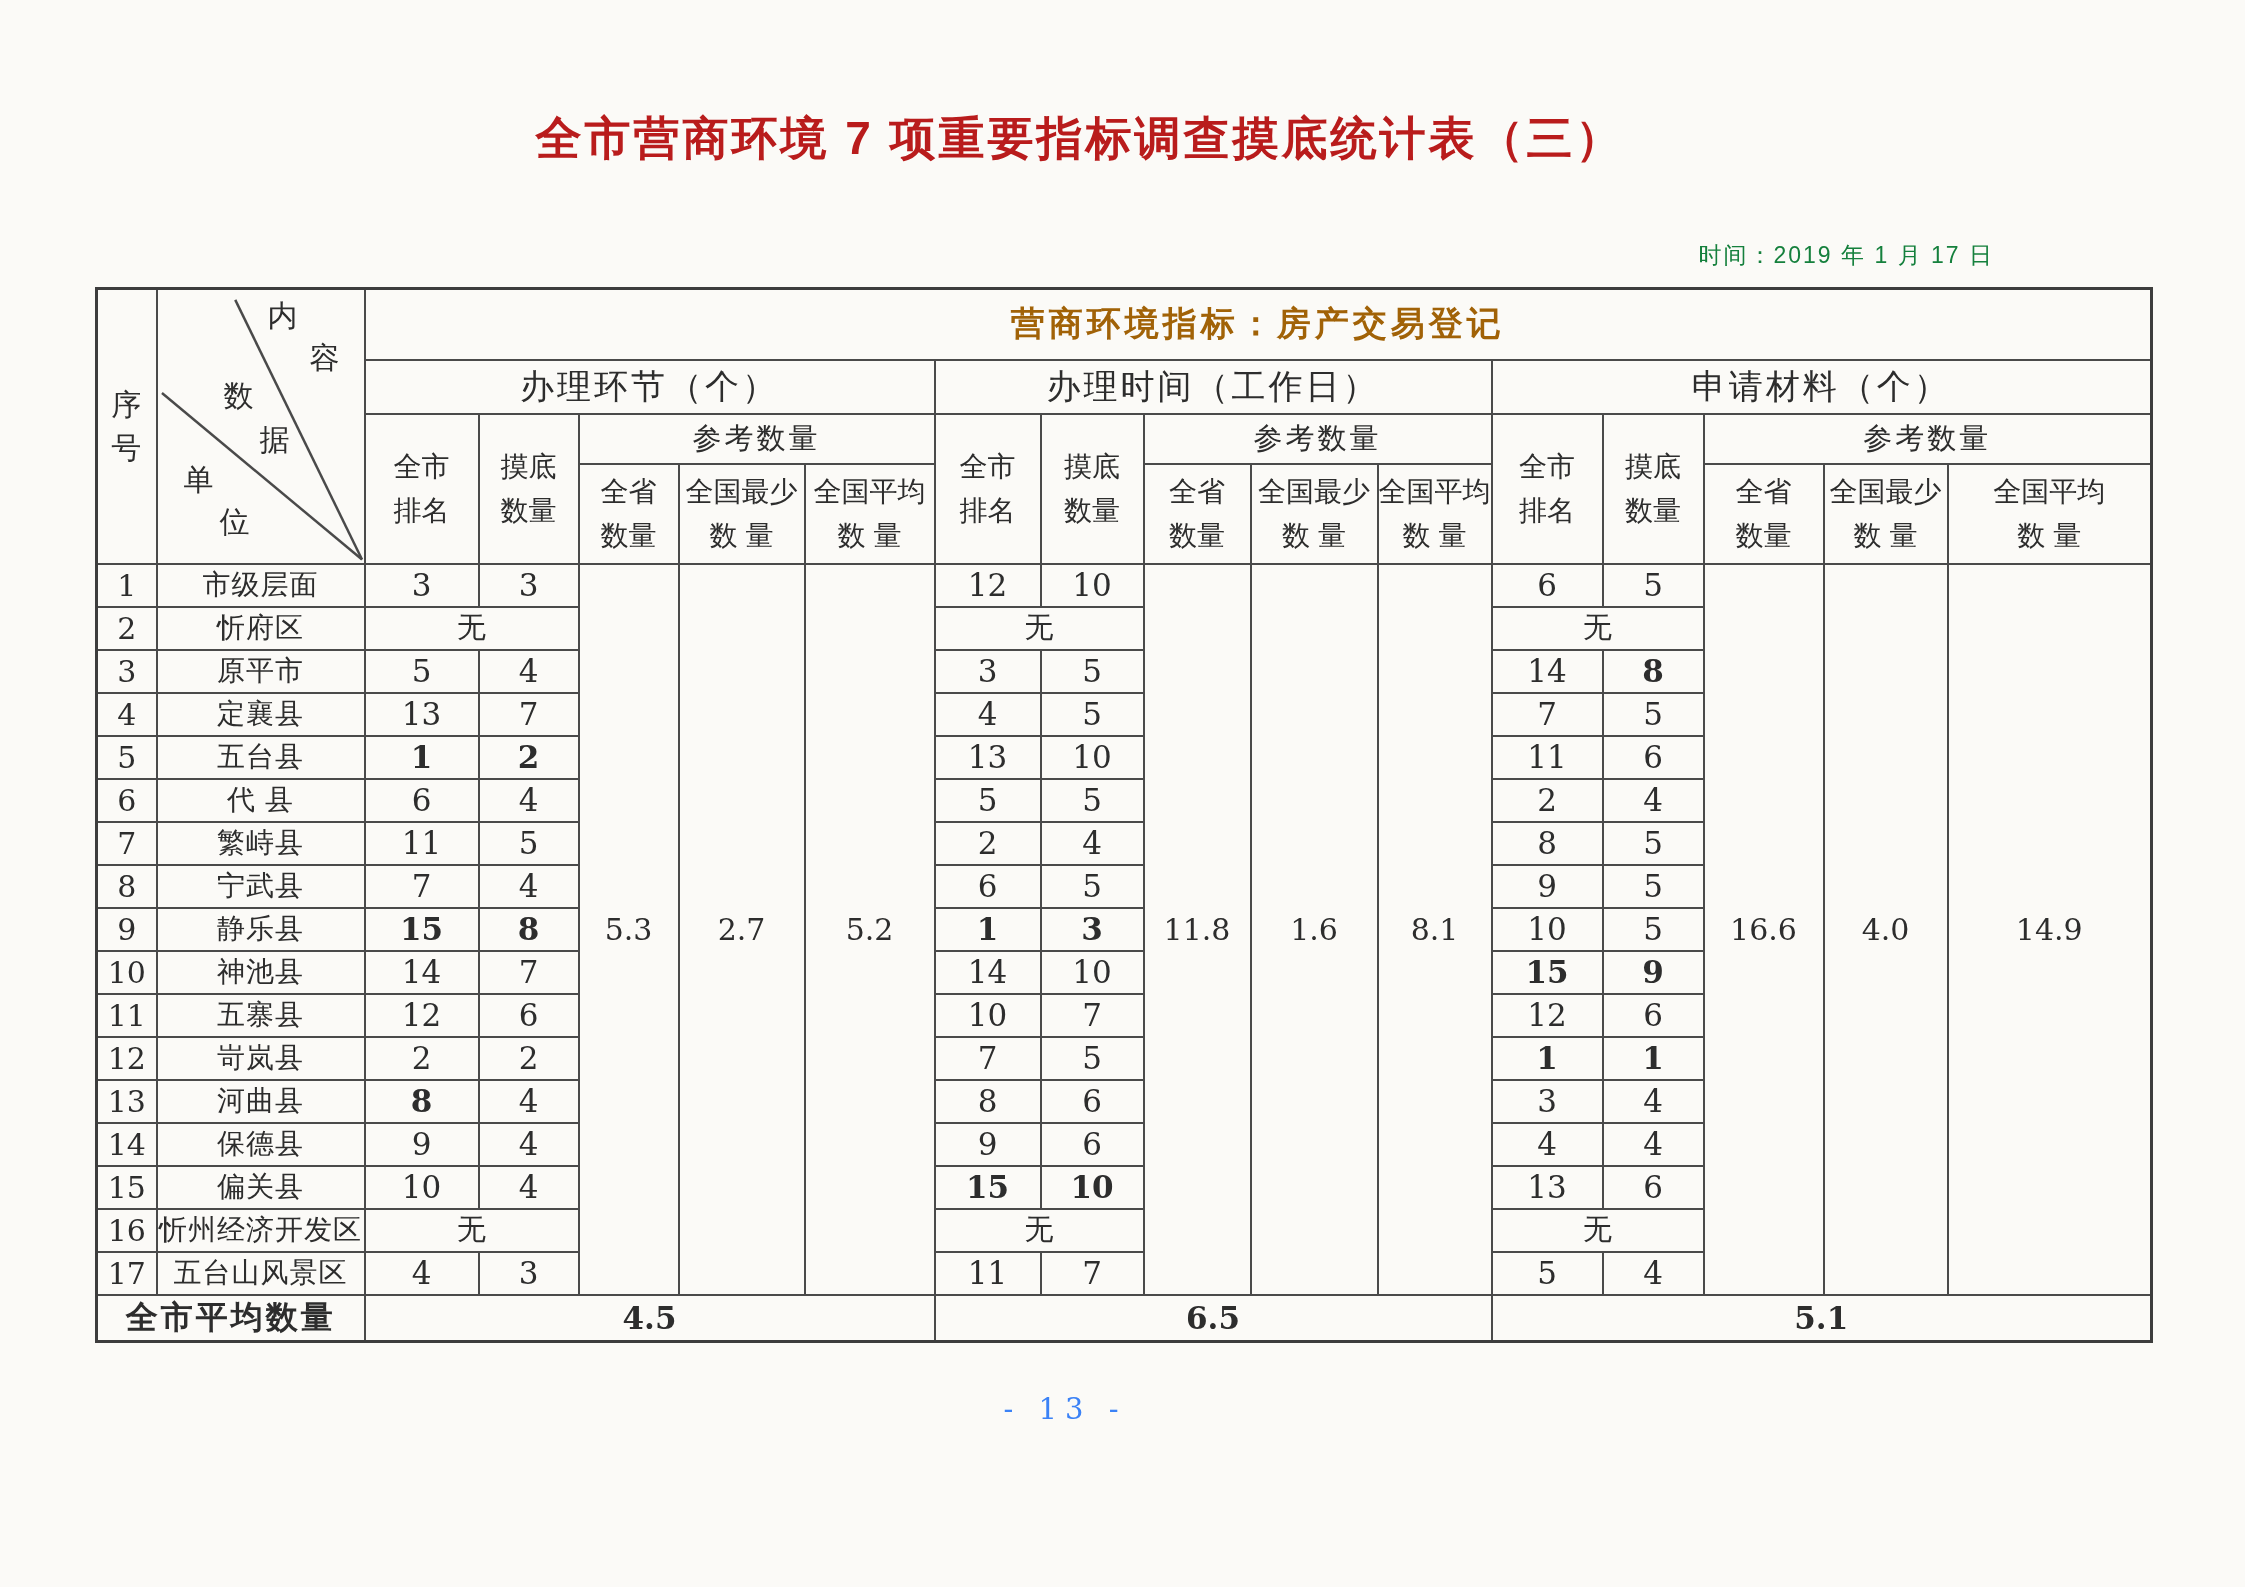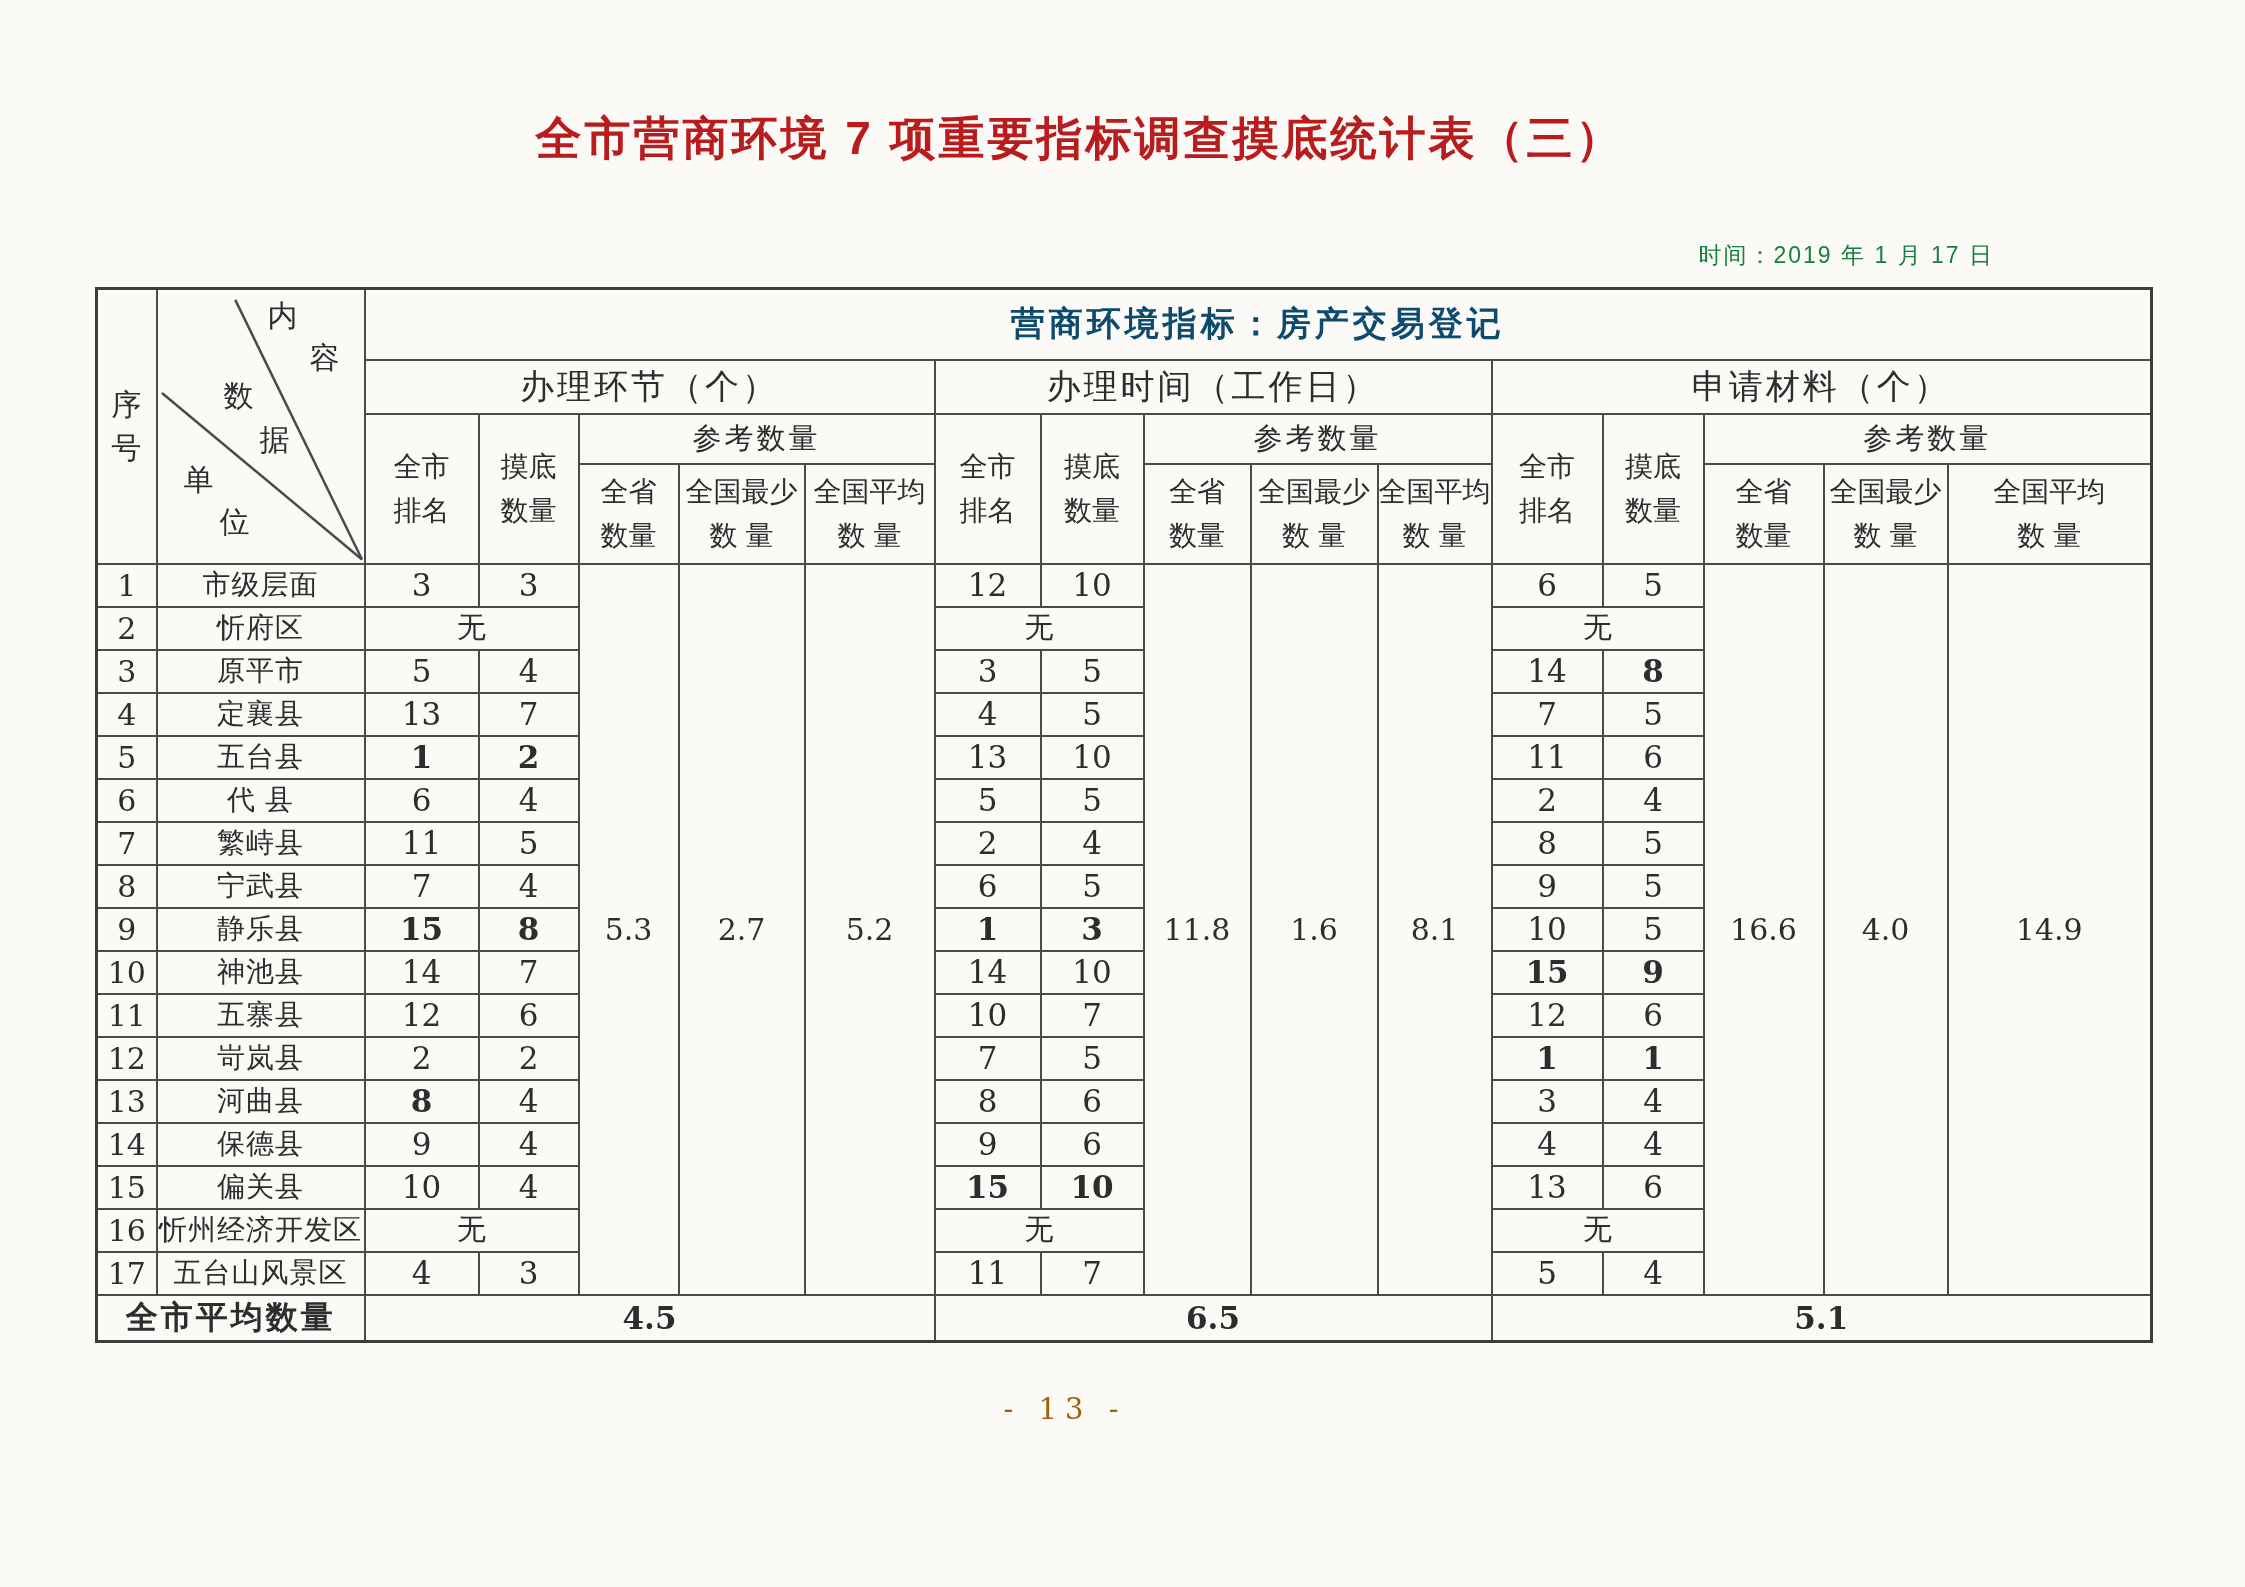--- a/index.html
+++ b/index.html
@@ -14,21 +14,21 @@
     text-align:center;font-size:46px;font-weight:700;letter-spacing:3px;
     color:#b91c1c;
   }
   .date-label{
     position:absolute;top:240px;right:251px;
     font-size:23px;letter-spacing:2px;color:#15803d;
   }
   .page-number{
     position:absolute;left:0;top:1392px;width:2130px;
     text-align:center;font-size:29px;letter-spacing:8px;
-    font-family:"DejaVu Serif",serif;color:#a16207;
+    font-family:"DejaVu Serif",serif;color:#3b82f6;
   }
   table.main{
     position:absolute;left:95px;top:287px;
     border-collapse:collapse;table-layout:fixed;
     border:3px solid #3d3d3d;
   }
   table.main td{
     border:2px solid #4a4a4a;
     text-align:center;vertical-align:middle;
     padding:0;overflow:hidden;
@@ -37,21 +37,21 @@
   tr.hr2{height:54px;}
   tr.hr3{height:50px;margin-top:44px;}
   tr.hr4{height:100px;}
   tbody tr{height:43px;}
   tfoot tr{height:40px;}
 
   .corner-serial{font-size:30px;line-height:1.45;white-space:pre-line;letter-spacing:1px;}
   .corner-diag{position:relative;}
   .corner-diag svg{position:absolute;left:0;top:0;width:100%;height:100%;}
   .dchar{position:absolute;font-size:30px;color:#2d2d2d;}
-  .ind-h{font-size:34px;font-weight:700;letter-spacing:4px;color:#0c4a6e;}
+  .ind-h{font-size:34px;font-weight:700;letter-spacing:4px;color:#a16207;}
   .g-title{font-size:34px;letter-spacing:3px;font-weight:500;border-radius:6px;}
   .ref-h{font-size:29px;letter-spacing:3px;font-weight:500;}
   .sub-h{font-size:28px;line-height:1.55;white-space:pre-line;font-weight:500;}
   .c-num{font-family:"DejaVu Serif",serif;font-size:30px;}
   .c-unit{font-size:28px;letter-spacing:1px;}
   .c-val{font-family:"DejaVu Serif",serif;font-size:31px;}
   .c-na{font-size:29px;}
   .c-ref{font-family:"DejaVu Serif",serif;font-size:30px;}
   .bold{font-weight:700;}
   .sum-label{font-size:32px;font-weight:700;letter-spacing:3px;}

